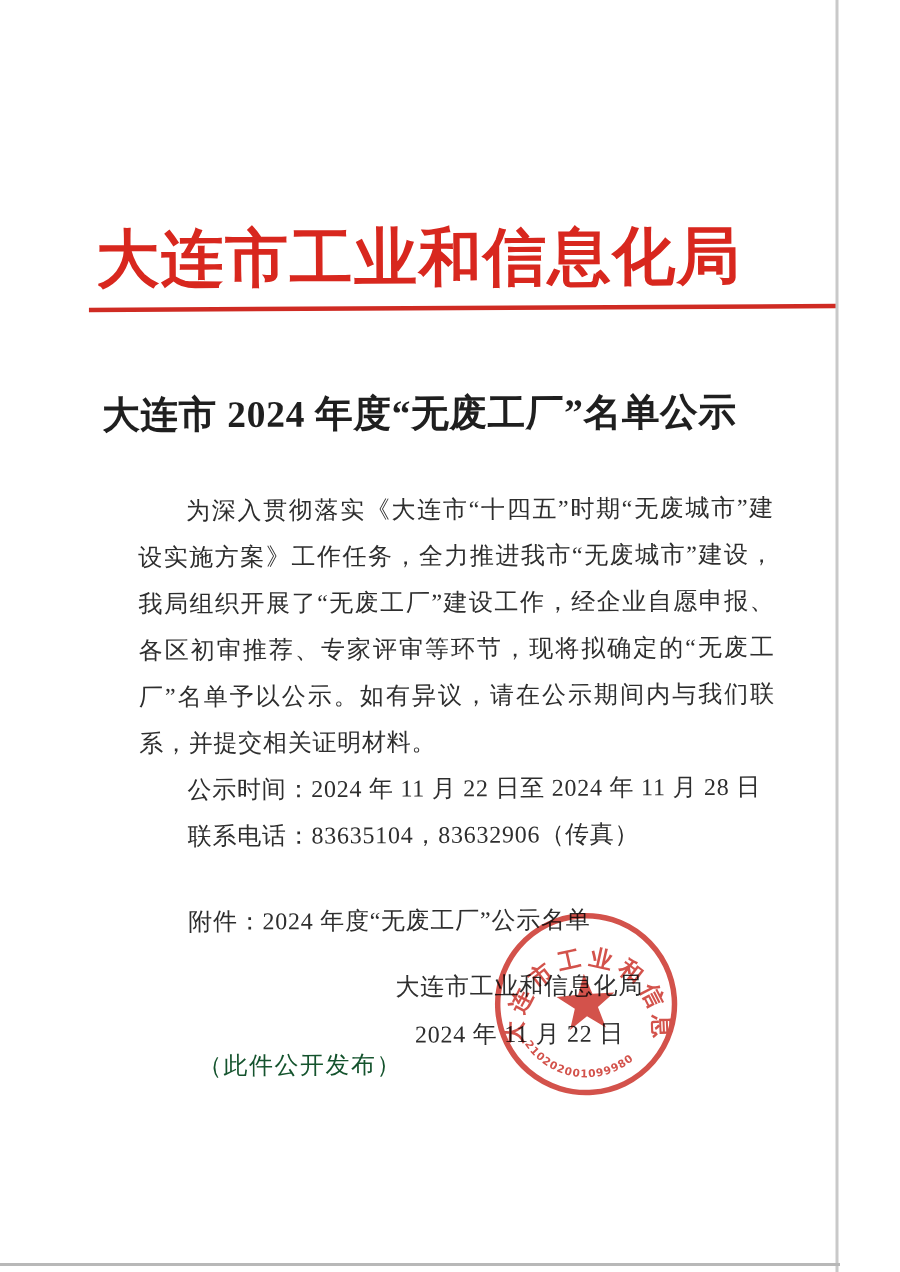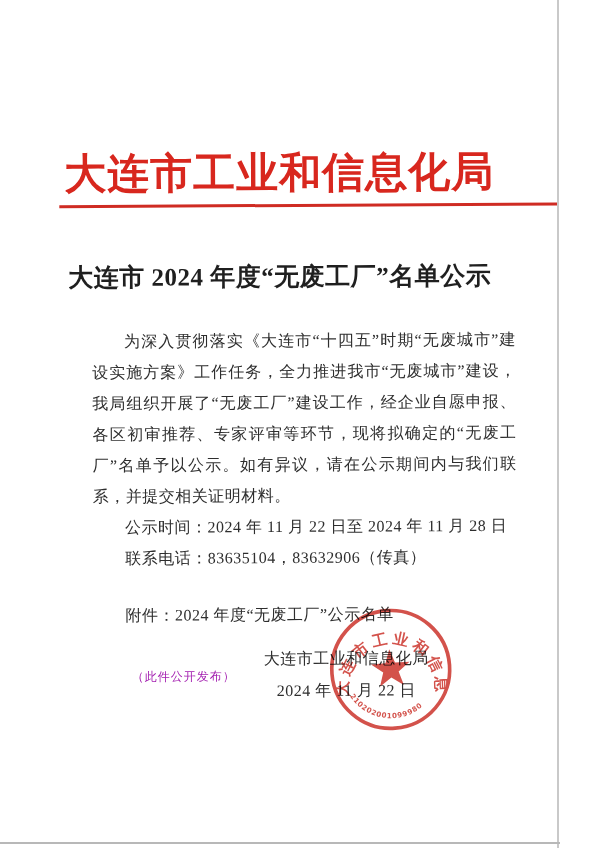--- a/index.html
+++ b/index.html
@@ -87,25 +87,25 @@
     right: 133px;
     text-align: center;
     color: #2e2e2e;
     font-size: 16px;
     line-height: 32px;
     letter-spacing: 0.5px;
     white-space: nowrap;
   }
   .footer-note {
     position: absolute;
-    top: 668px;
+    top: 700px;
     left: 130px;
     margin: 0;
-    color: #a21caf;
-    font-size: 12px;
+    color: #14532d;
+    font-size: 16px;
     letter-spacing: 1px;
     white-space: nowrap;
   }
   .seal {
     position: absolute;
     top: 607px;
     left: 326px;
     width: 126px;
     height: 126px;
     mix-blend-mode: multiply;

